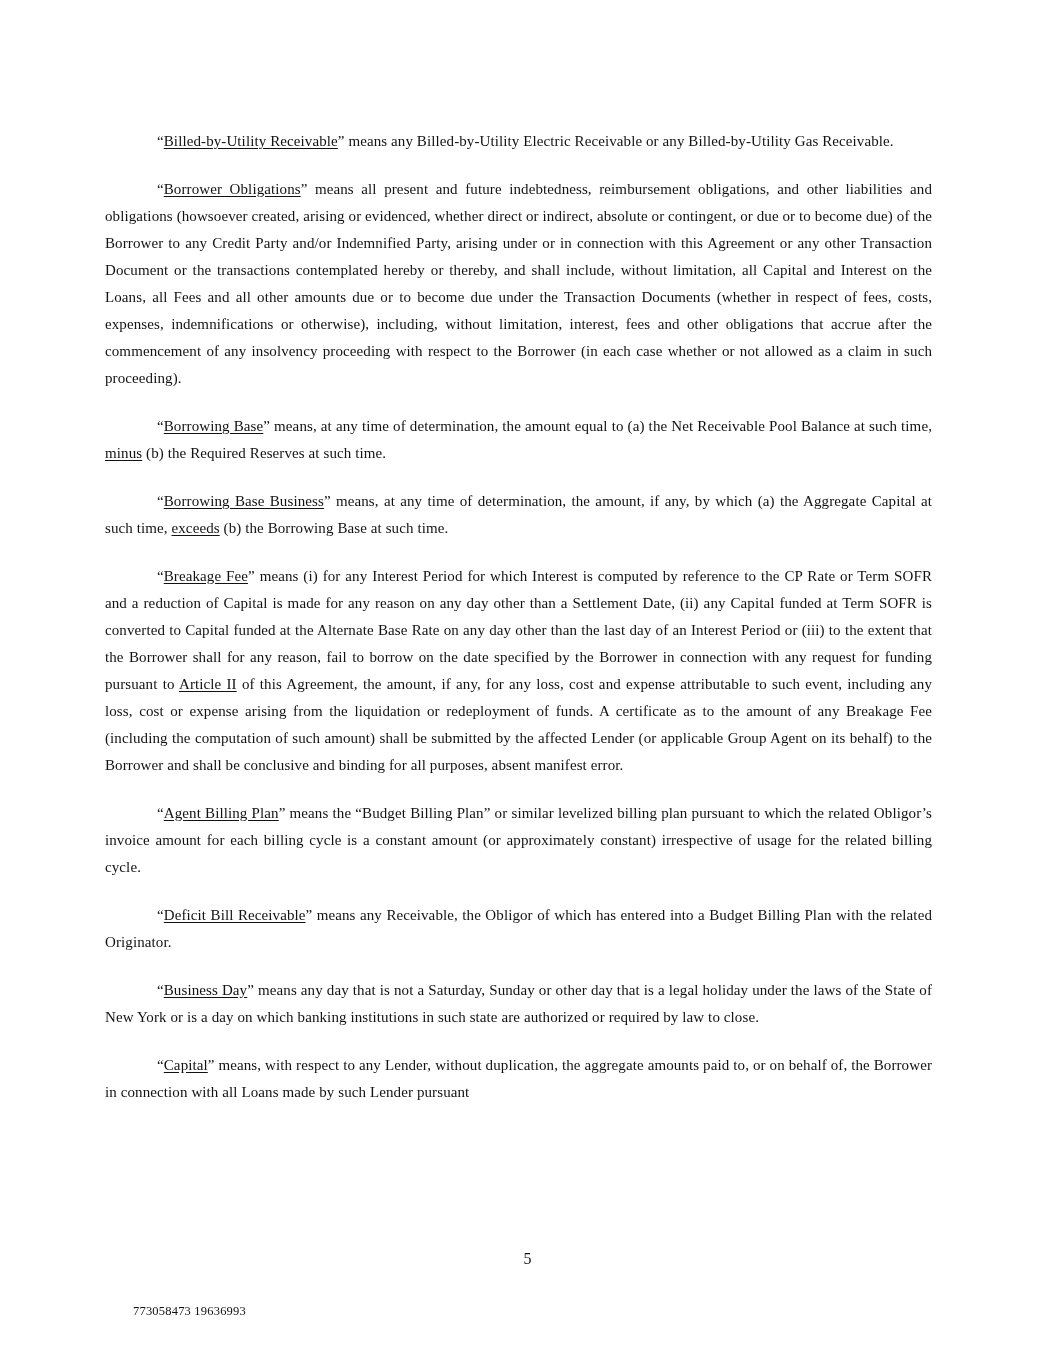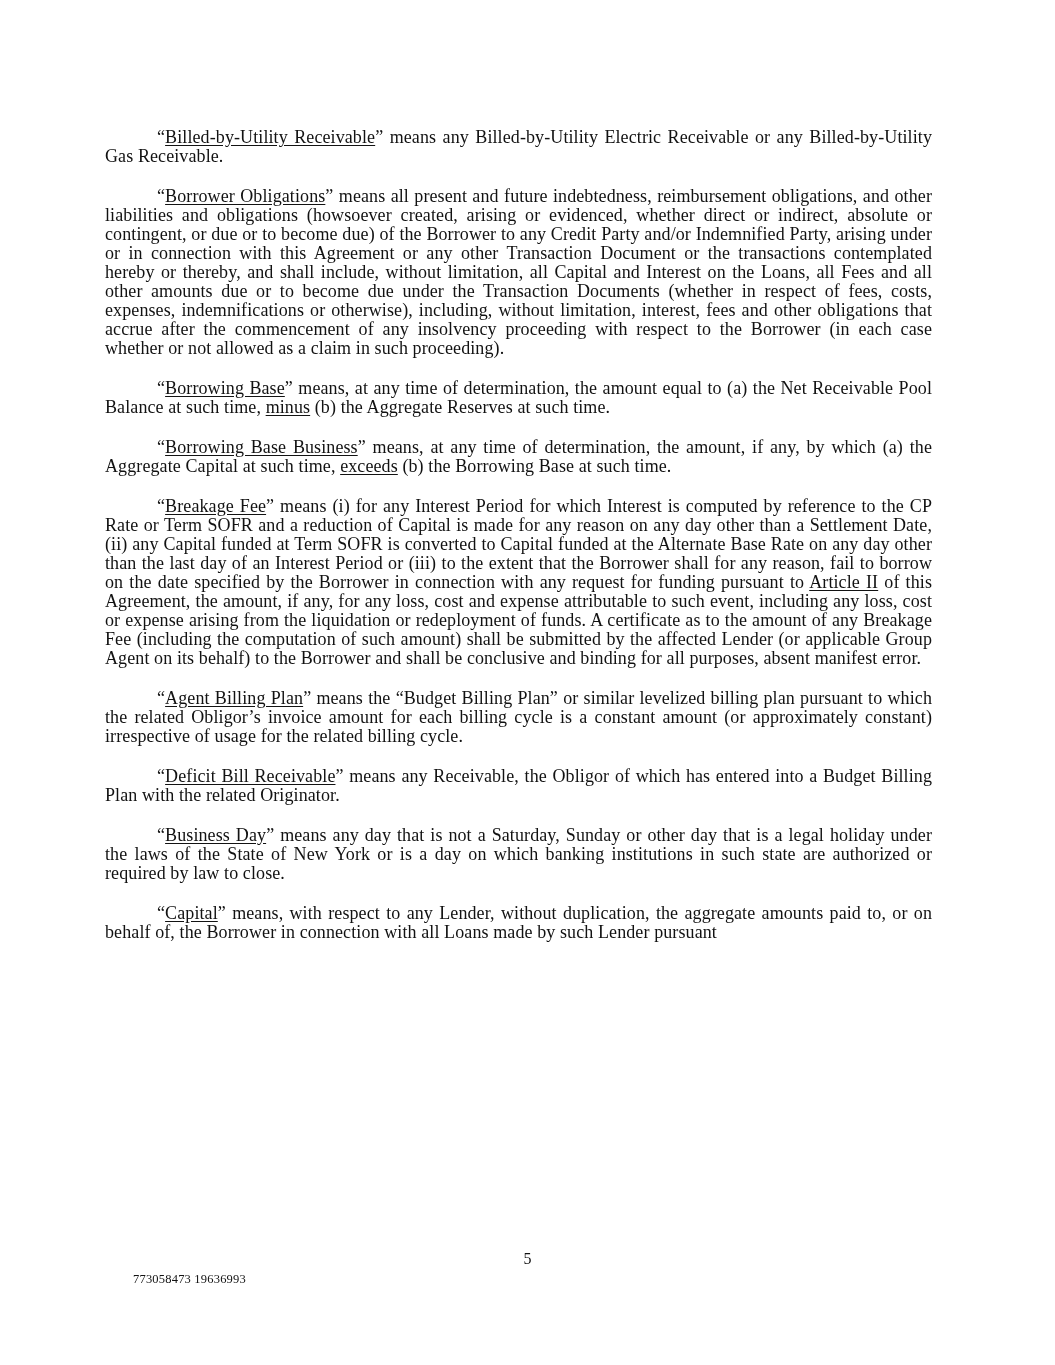--- a/index.html
+++ b/index.html
@@ -19,32 +19,32 @@
   .content {
     position: absolute;
     left: 105px;
     top: 128px;
     width: 827px;
   }
   .para {
     margin: 0 0 21px 0;
     text-align: justify;
     text-indent: 52px;
-    font-size: 18px;
-    line-height: 19px;
+    font-size: 15px;
+    line-height: 27px;
     letter-spacing: 0.1px;
   }
   .u {
     text-decoration: underline;
     text-underline-offset: 2px;
   }
   .footer-id {
     position: absolute;
     left: 133px;
-    top: 1272px;
+    top: 1304px;
     font-size: 12.5px;
     letter-spacing: 0.2px;
   }
   .page-num {
     position: absolute;
     left: 0;
     top: 1250px;
     width: 1055px;
     text-align: center;
     font-size: 16px;
@@ -55,21 +55,21 @@
 
 <div class="page">
 
   <div class="content">
 
     <p class="para"><span>“</span><span class="u">Billed-by-Utility Receivable</span><span>” means any Billed-by-Utility Electric Receivable or any Billed-by-Utility Gas Receivable.</span></p>
 
 
     <p class="para"><span>“</span><span class="u">Borrower Obligations</span><span>” means all present and future indebtedness, reimbursement obligations, and other liabilities and obligations (howsoever created, arising or evidenced, whether direct or indirect, absolute or contingent, or due or to become due) of the Borrower to any Credit Party and/or Indemnified Party, arising under or in connection with this Agreement or any other Transaction Document or the transactions contemplated hereby or thereby, and shall include, without limitation, all Capital and Interest on the Loans, all Fees and all other amounts due or to become due under the Transaction Documents (whether in respect of fees, costs, expenses, indemnifications or otherwise), including, without limitation, interest, fees and other obligations that accrue after the commencement of any insolvency proceeding with respect to the Borrower (in each case whether or not allowed as a claim in such proceeding).</span></p>
 
-    <p class="para"><span>“</span><span class="u">Borrowing Base</span><span>” means, at any time of determination, the amount equal to (a) the Net Receivable Pool Balance at such time, </span><span class="u">minus</span><span> (b) the Aggregate Reserves at such time.</span></p>
+    <p class="para"><span>“</span><span class="u">Borrowing Base</span><span>” means, at any time of determination, the amount equal to (a) the Net Receivable Pool Balance at such time, </span><span class="u">minus</span><span> (b) the Required Reserves at such time.</span></p>
 
     <p class="para"><span>“</span><span class="u">Borrowing Base Business</span><span>” means, at any time of determination, the amount, if any, by which (a) the Aggregate Capital at such time, </span><span class="u">exceeds</span><span> (b) the Borrowing Base at such time.</span></p>
 
     <p class="para"><span>“</span><span class="u">Breakage Fee</span><span>” means (i) for any Interest Period for which Interest is computed by reference to the CP Rate or Term SOFR and a reduction of Capital is made for any reason on any day other than a Settlement Date, (ii) any Capital funded at Term SOFR is converted to Capital funded at the Alternate Base Rate on any day other than the last day of an Interest Period or (iii) to the extent that the Borrower shall for any reason, fail to borrow on the date specified by the Borrower in connection with any request for funding pursuant to </span><span class="u">Article II</span><span> of this Agreement, the amount, if any, for any loss, cost and expense attributable to such event, including any loss, cost or expense arising from the liquidation or redeployment of funds.  A certificate as to the amount of any Breakage Fee (including the computation of such amount) shall be submitted by the affected Lender (or applicable Group Agent on its behalf) to the Borrower and shall be conclusive and binding for all purposes, absent manifest error.</span></p>
 
     <p class="para"><span>“</span><span class="u">Agent Billing Plan</span><span>” means the “Budget Billing Plan” or similar levelized billing plan pursuant to which the related Obligor’s invoice amount for each billing cycle is a constant amount (or approximately constant) irrespective of usage for the related billing cycle.</span></p>
 
     <p class="para"><span>“</span><span class="u">Deficit Bill Receivable</span><span>” means any Receivable, the Obligor of which has entered into a Budget Billing Plan with the related Originator.</span></p>
 
     <p class="para"><span>“</span><span class="u">Business Day</span><span>” means any day that is not a Saturday, Sunday or other day that is a legal holiday under the laws of the State of New York or is a day on which banking institutions in such state are authorized or required by law to close.</span></p>

